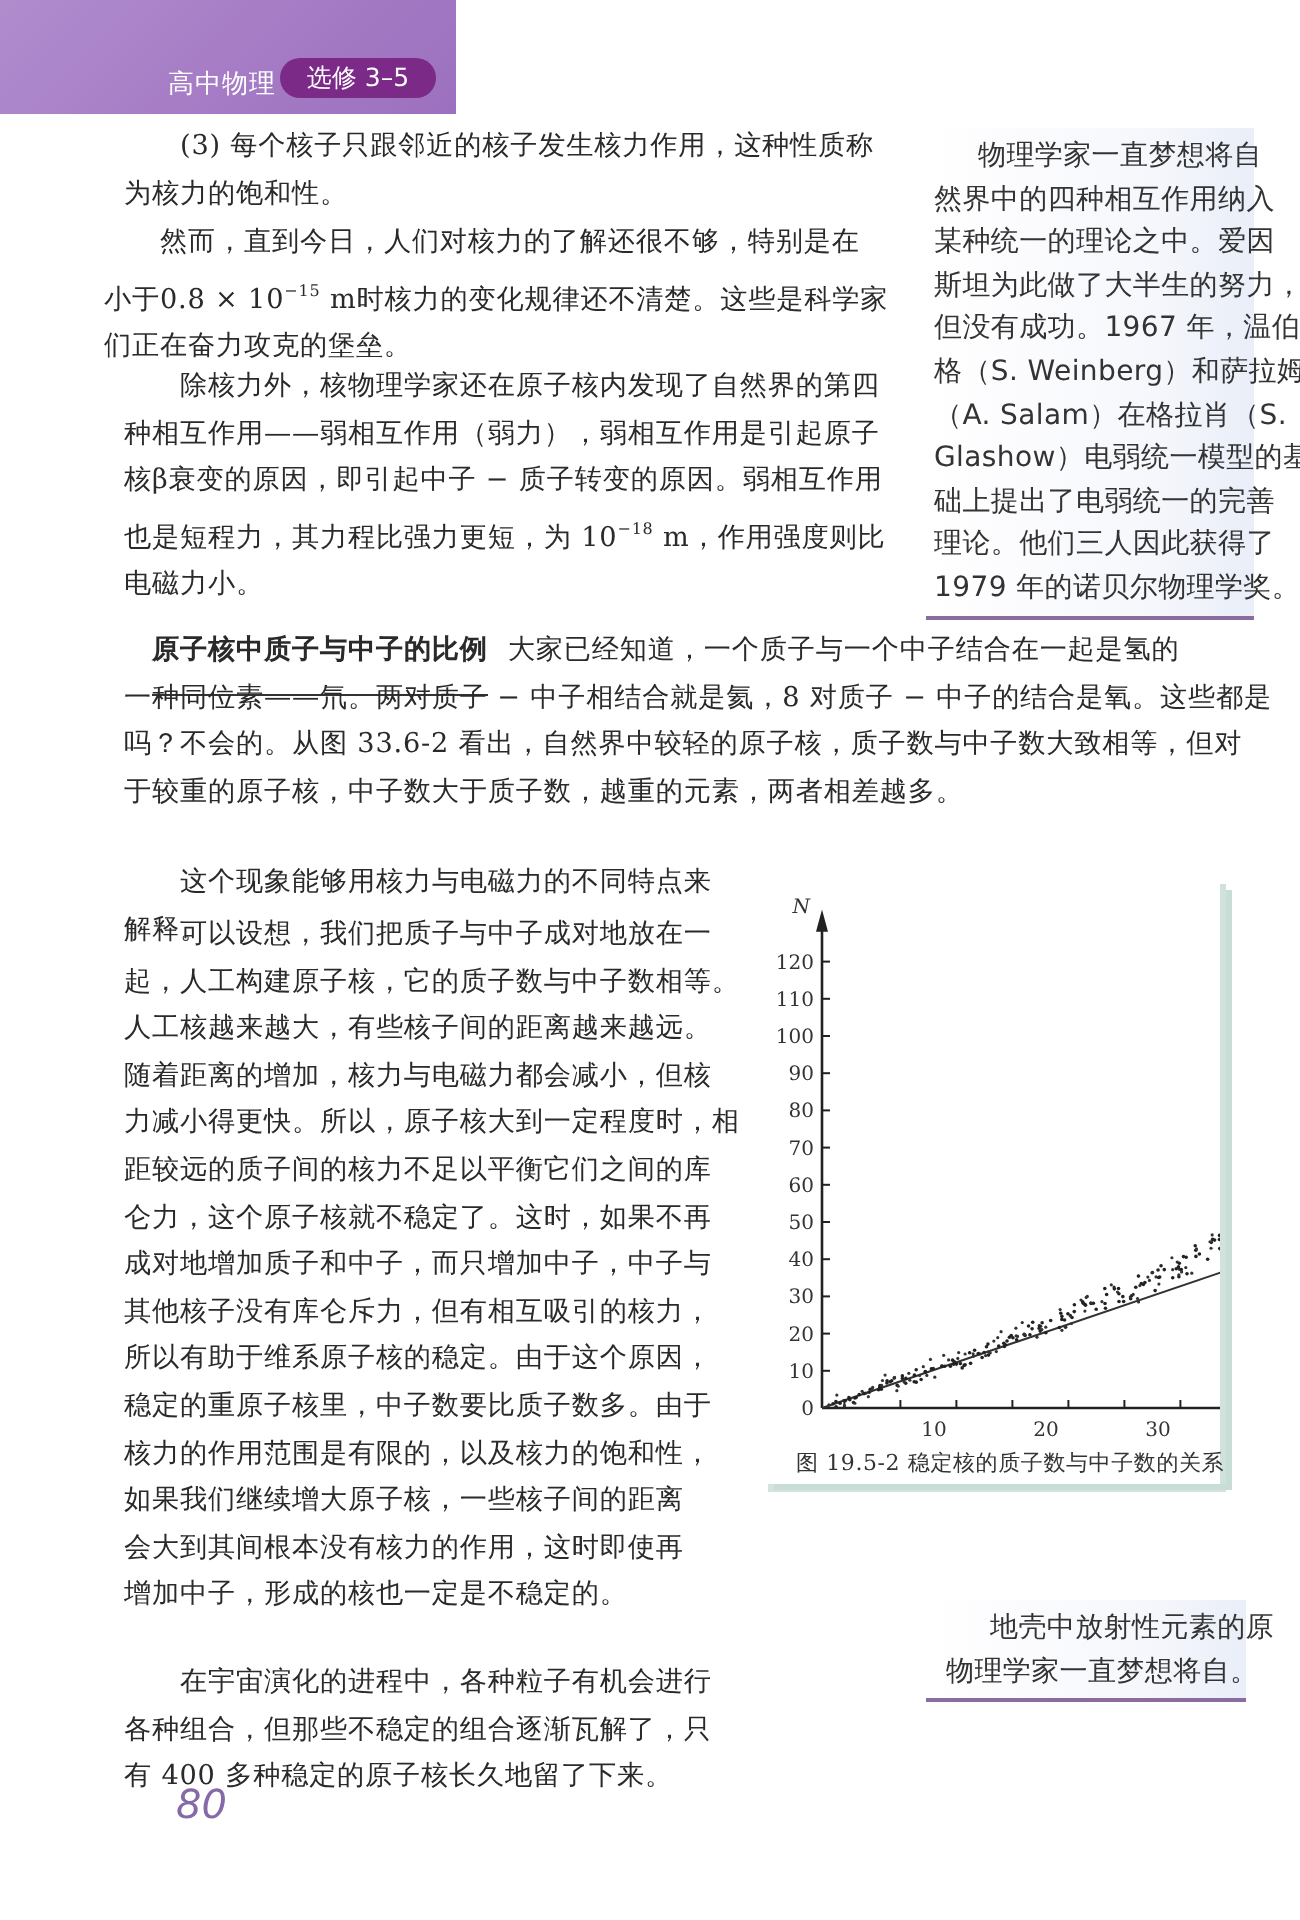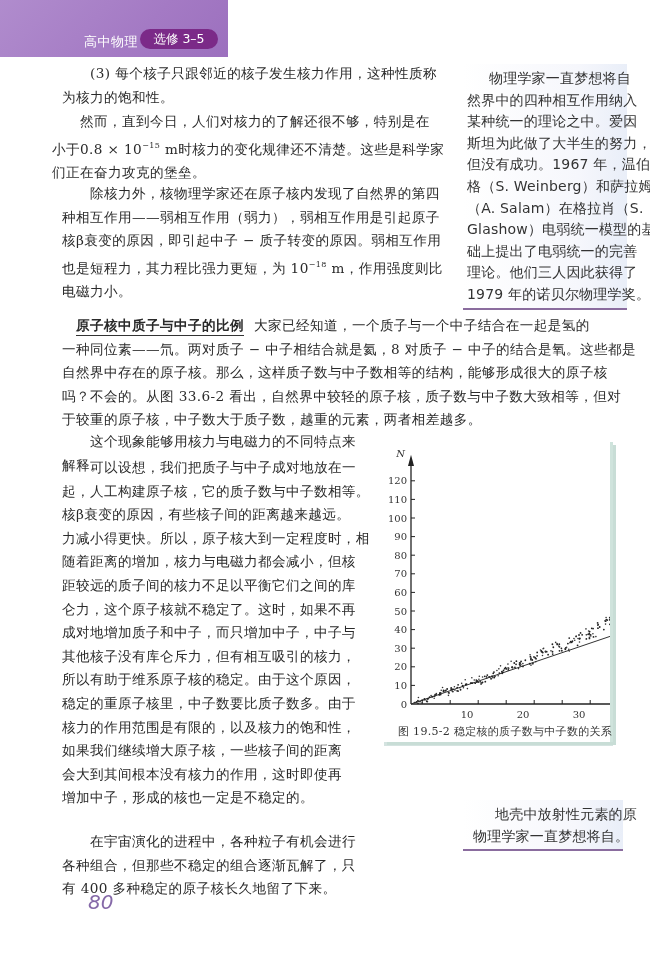--- a/index.html
+++ b/index.html
@@ -32,21 +32,21 @@
     position: absolute; left: 463px; width: 150px;
     font-family: "DejaVu Sans", sans-serif; font-size: 14px; line-height: 21.6px;
     color: #333; letter-spacing: 0.2px;
     background: linear-gradient(90deg, #ffffff 0%, #f6f7fc 70%, #e9eef8 100%);
     border-bottom: 2px solid #8a6c9e;
     padding: 4px 10px 2px 4px;
   }
   .side .line { display: block; white-space: nowrap; }
   .heading {
     font-family: "DejaVu Sans", sans-serif; font-weight: bold; font-size: 13.6px;
-    border-bottom: 1.5px solid #333; padding-bottom: 2px; margin-right: 10px;
+    border-bottom: 1.5px solid #333; padding-bottom: 14px; margin-right: 10px;
   }
   .figure-box {
     position: absolute; left: 384px; top: 442px; width: 226px; height: 300px;
     background: #ffffff;
     box-shadow: 3px 3px 0 #c8ddd6, 0 4px 0 #d4e3e0;
     border-right: 3px solid #cfe3dc;
   }
   .caption {
     position: absolute; left: 398px; top: 724px; font-size: 11px; color: #333; letter-spacing: 0.3px;
     white-space: nowrap;
@@ -93,36 +93,35 @@
   <span class="line">（A. Salam）在格拉肖（S.</span>
   <span class="line">Glashow）电弱统一模型的基</span>
   <span class="line">础上提出了电弱统一的完善</span>
   <span class="line">理论。他们三人因此获得了</span>
   <span class="line">1979 年的诺贝尔物理学奖。</span>
 </div>
 
 <div class="para" style="left:62px; top:314px; width:560px;">
   <span class="line" style="padding-left:14px;"><span class="heading">原子核中质子与中子的比例</span><span>大家已经知道，一个质子与一个中子结合在一起是氢的</span></span>
   <span class="line">一种同位素——氘。两对质子 − 中子相结合就是氦，8 对质子 − 中子的结合是氧。这些都是</span>
-  <span class="line">自然界中存在的原子核。那么，这样质子数与中子数相等的结构，能够形成很大的原子核</span>
   <span class="line">吗？不会的。从图 33.6-2 看出，自然界中较轻的原子核，质子数与中子数大致相等，但对</span>
   <span class="line">于较重的原子核，中子数大于质子数，越重的元素，两者相差越多。</span>
 </div>
 
 <div class="para" style="left:62px; top:430px; width:310px;">
   <span class="line" style="padding-left:28px;">这个现象能够用核力与电磁力的不同特点来</span>
   <span class="line">解释。</span>
 </div>
 
 <div class="para" style="left:62px; top:456px; width:310px;">
   <span class="line" style="padding-left:28px;">可以设想，我们把质子与中子成对地放在一</span>
   <span class="line">起，人工构建原子核，它的质子数与中子数相等。</span>
-  <span class="line">核β衰变的原因，有些核子间的距离越来越远。</span>
+  <span class="line">人工核越来越大，有些核子间的距离越来越远。</span>
+  <span class="line">随着距离的增加，核力与电磁力都会减小，但核</span>
   <span class="line">力减小得更快。所以，原子核大到一定程度时，相</span>
-  <span class="line">随着距离的增加，核力与电磁力都会减小，但核</span>
   <span class="line">距较远的质子间的核力不足以平衡它们之间的库</span>
   <span class="line">仑力，这个原子核就不稳定了。这时，如果不再</span>
   <span class="line">成对地增加质子和中子，而只增加中子，中子与</span>
   <span class="line">其他核子没有库仑斥力，但有相互吸引的核力，</span>
   <span class="line">所以有助于维系原子核的稳定。由于这个原因，</span>
   <span class="line">稳定的重原子核里，中子数要比质子数多。由于</span>
   <span class="line">核力的作用范围是有限的，以及核力的饱和性，</span>
   <span class="line">如果我们继续增大原子核，一些核子间的距离</span>
   <span class="line">会大到其间根本没有核力的作用，这时即使再</span>
   <span class="line">增加中子，形成的核也一定是不稳定的。</span>

